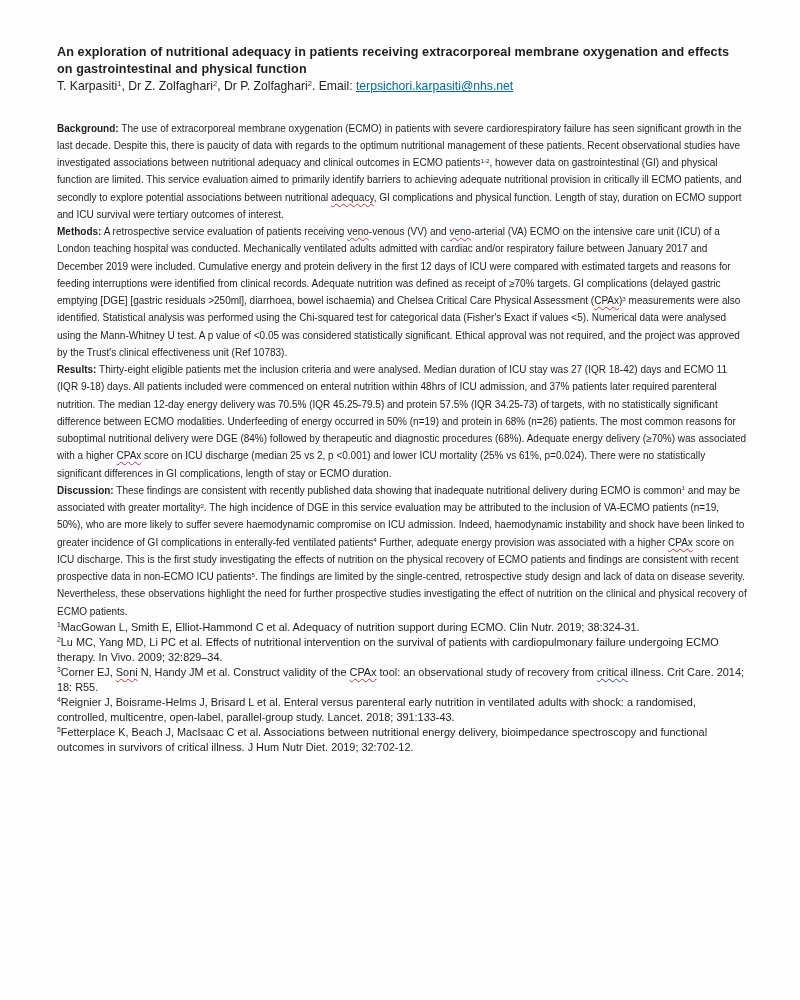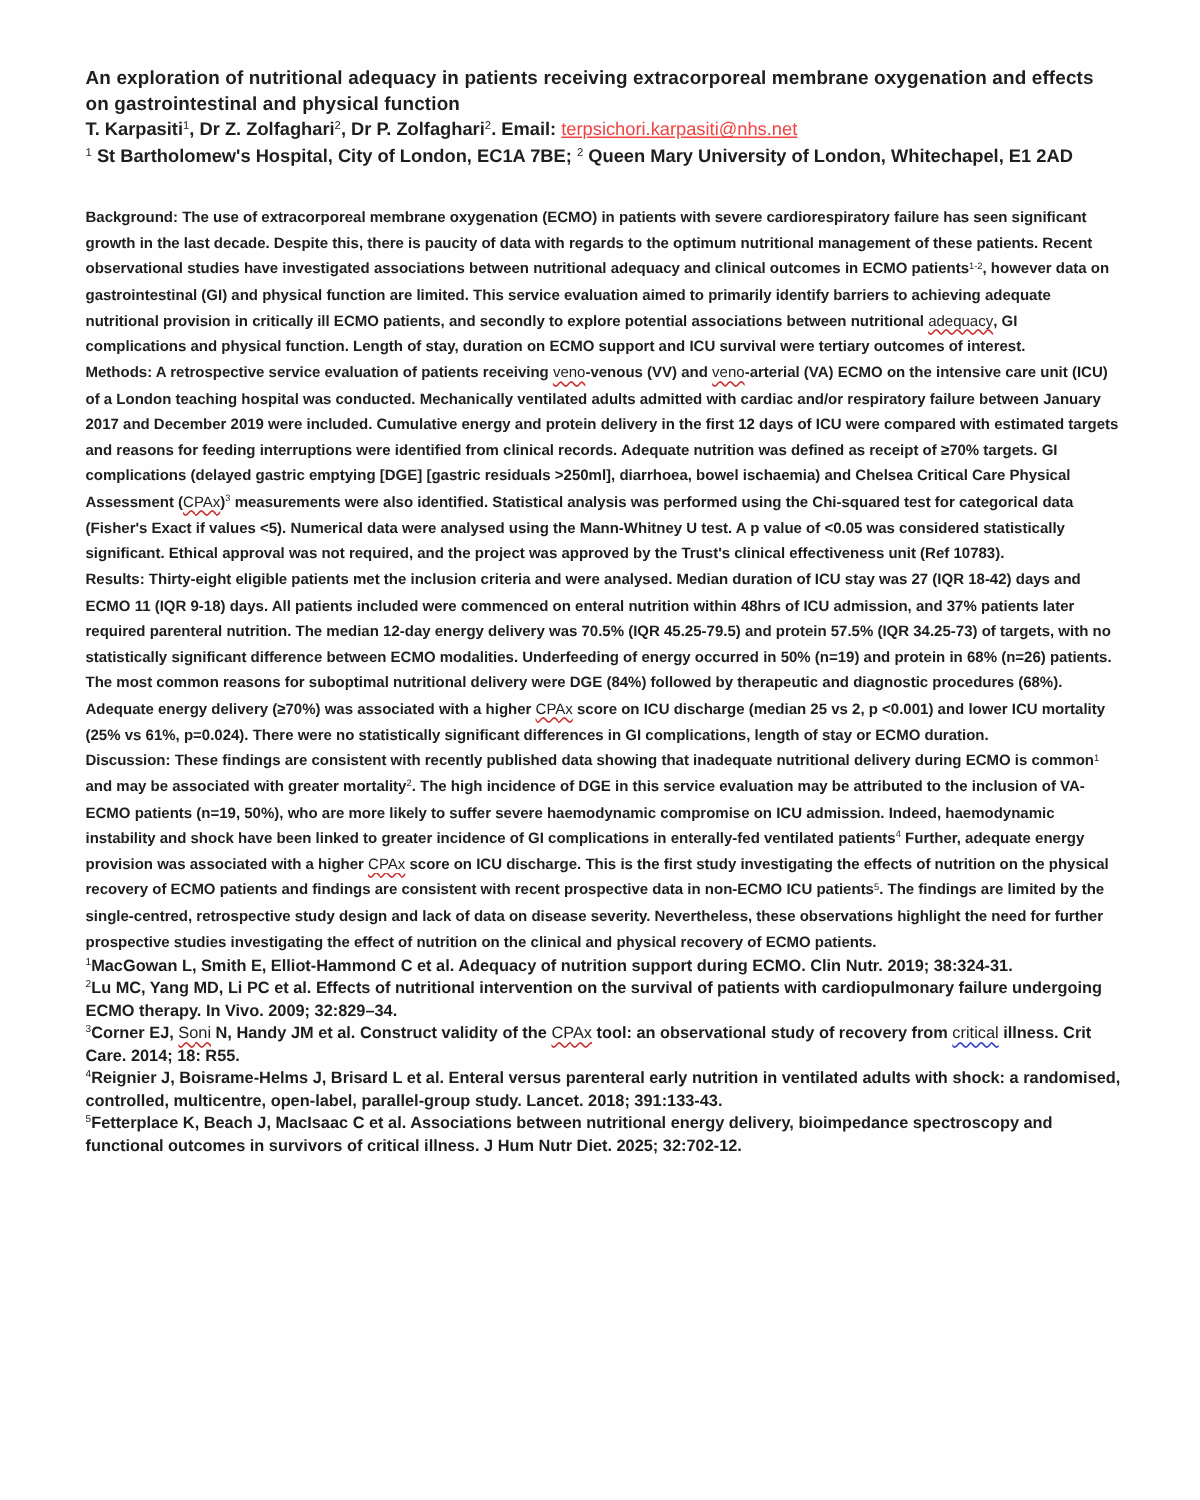--- a/index.html
+++ b/index.html
@@ -48,21 +48,21 @@
     line-height: 17.25px;
     font-weight: bold;
     margin: 0;
   }
   .ref {
     font-size: 10.9px;
     line-height: 15px;
     margin: 0;
   }
   .seg-b { font-weight: bold; }
-  .seg-n { font-weight: bold; }
+  .seg-n { font-weight: normal; }
   sup.seg-sup {
     font-size: 0.62em;
     line-height: 0;
     position: relative;
     top: 0.15em;
     vertical-align: super;
   }
   .seg-sq {
     text-decoration: underline;
     text-decoration-style: wavy;
@@ -71,45 +71,44 @@
     text-underline-offset: 2px;
   }
   .seg-sqb {
     text-decoration: underline;
     text-decoration-style: wavy;
     text-decoration-color: #2f3fc9;
     text-decoration-thickness: 1px;
     text-underline-offset: 2px;
   }
   a.seg-link {
-    color: #ef4444;
+    color: #0369a1;
     text-decoration: underline;
     cursor: pointer;
   }
 </style>
 </head>
 <body>
 
 <div class="page">
   <div class="content">
 
     <h1 class="title">An exploration of nutritional adequacy in patients receiving extracorporeal membrane oxygenation and effects on gastrointestinal and physical function</h1>
 
     <p class="byline"><span class="seg-n">T. Karpasiti</span><sup class="seg-sup">1</sup><span class="seg-n">, Dr Z. Zolfaghari</span><sup class="seg-sup">2</sup><span class="seg-n">, Dr P. Zolfaghari</span><sup class="seg-sup">2</sup><span class="seg-n">. Email: </span><a href="#" class="seg-link">terpsichori.karpasiti@nhs.net</a></p>
 
-    <p class="affil"><sup class="seg-sup">1</sup><span class="seg-n"> St Bartholomew's Hospital, City of London, EC1A 7BE; </span><sup class="seg-sup">2</sup><span class="seg-n"> Queen Mary University of London, Whitechapel, E1 2AD</span></p>
 
     <div class="body-block">
       <p class="para"><span class="seg-b">Background:</span><span class="seg-n"> The use of extracorporeal membrane oxygenation (ECMO) in patients with severe cardiorespiratory failure has seen significant growth in the last decade. Despite this, there is paucity of data with regards to the optimum nutritional management of these patients. Recent observational studies have investigated associations between nutritional adequacy and clinical outcomes in ECMO patients</span><sup class="seg-sup">1-2</sup><span class="seg-n">, however data on gastrointestinal (GI) and physical function are limited. This service evaluation aimed to primarily identify barriers to achieving adequate nutritional provision in critically ill ECMO patients, and secondly to explore potential associations between nutritional </span><span class="seg-sq">adequacy</span><span class="seg-n">, GI complications and physical function. Length of stay, duration on ECMO support and ICU survival were tertiary outcomes of interest.</span></p>
       <p class="para"><span class="seg-b">Methods:</span><span class="seg-n"> A retrospective service evaluation of patients receiving </span><span class="seg-sq">veno</span><span class="seg-n">-venous (VV) and </span><span class="seg-sq">veno</span><span class="seg-n">-arterial (VA) ECMO on the intensive care unit (ICU) of a London teaching hospital was conducted. Mechanically ventilated adults admitted with cardiac and/or respiratory failure between January 2017 and December 2019 were included. Cumulative energy and protein delivery in the first 12 days of ICU were compared with estimated targets and reasons for feeding interruptions were identified from clinical records. Adequate nutrition was defined as receipt of ≥70% targets. GI complications (delayed gastric emptying [DGE] [gastric residuals &gt;250ml], diarrhoea, bowel ischaemia) and Chelsea Critical Care Physical Assessment (</span><span class="seg-sq">CPAx</span><span class="seg-n">)</span><sup class="seg-sup">3</sup><span class="seg-n"> measurements were also identified. Statistical analysis was performed using the Chi-squared test for categorical data (Fisher's Exact if values &lt;5). Numerical data were analysed using the Mann-Whitney U test. A p value of &lt;0.05 was considered statistically significant. Ethical approval was not required, and the project was approved by the Trust's clinical effectiveness unit (Ref 10783).</span></p>
       <p class="para"><span class="seg-b">Results:</span><span class="seg-n"> Thirty-eight eligible patients met the inclusion criteria and were analysed. Median duration of ICU stay was 27 (IQR 18-42) days and ECMO 11 (IQR 9-18) days. All patients included were commenced on enteral nutrition within 48hrs of ICU admission, and 37% patients later required parenteral nutrition. The median 12-day energy delivery was 70.5% (IQR 45.25-79.5) and protein 57.5% (IQR 34.25-73) of targets, with no statistically significant difference between ECMO modalities. Underfeeding of energy occurred in 50% (n=19) and protein in 68% (n=26) patients. The most common reasons for suboptimal nutritional delivery were DGE (84%) followed by therapeutic and diagnostic procedures (68%). Adequate energy delivery (≥70%) was associated with a higher </span><span class="seg-sq">CPAx</span><span class="seg-n"> score on ICU discharge (median 25 vs 2, p &lt;0.001) and lower ICU mortality (25% vs 61%, p=0.024). There were no statistically significant differences in GI complications, length of stay or ECMO duration.</span></p>
       <p class="para"><span class="seg-b">Discussion:</span><span class="seg-n"> These findings are consistent with recently published data showing that inadequate nutritional delivery during ECMO is common</span><sup class="seg-sup">1</sup><span class="seg-n"> and may be associated with greater mortality</span><sup class="seg-sup">2</sup><span class="seg-n">. The high incidence of DGE in this service evaluation may be attributed to the inclusion of VA-ECMO patients (n=19, 50%), who are more likely to suffer severe haemodynamic compromise on ICU admission. Indeed, haemodynamic instability and shock have been linked to greater incidence of GI complications in enterally-fed ventilated patients</span><sup class="seg-sup">4</sup><span class="seg-n"> Further, adequate energy provision was associated with a higher </span><span class="seg-sq">CPAx</span><span class="seg-n"> score on ICU discharge. This is the first study investigating the effects of nutrition on the physical recovery of ECMO patients and findings are consistent with recent prospective data in non-ECMO ICU patients</span><sup class="seg-sup">5</sup><span class="seg-n">. The findings are limited by the single-centred, retrospective study design and lack of data on disease severity. Nevertheless, these observations highlight the need for further prospective studies investigating the effect of nutrition on the clinical and physical recovery of ECMO patients.</span></p>
 
 
       <p class="ref"><sup class="seg-sup">1</sup><span class="seg-n">MacGowan L, Smith E, Elliot-Hammond C et al. Adequacy of nutrition support during ECMO. Clin Nutr. 2019; 38:324-31.</span></p>
       <p class="ref"><sup class="seg-sup">2</sup><span class="seg-n">Lu MC, Yang MD, Li PC et al. Effects of nutritional intervention on the survival of patients with cardiopulmonary failure undergoing ECMO therapy. In Vivo. 2009; 32:829–34.</span></p>
       <p class="ref"><sup class="seg-sup">3</sup><span class="seg-n">Corner EJ, </span><span class="seg-sq">Soni</span><span class="seg-n"> N, Handy JM et al. Construct validity of the </span><span class="seg-sq">CPAx</span><span class="seg-n"> tool: an observational study of recovery from </span><span class="seg-sqb">critical</span><span class="seg-n"> illness. Crit Care. 2014; 18: R55.</span></p>
       <p class="ref"><sup class="seg-sup">4</sup><span class="seg-n">Reignier J, Boisrame-Helms J, Brisard L et al. Enteral versus parenteral early nutrition in ventilated adults with shock: a randomised, controlled, multicentre, open-label, parallel-group study. Lancet. 2018; 391:133-43.</span></p>
-      <p class="ref"><sup class="seg-sup">5</sup><span class="seg-n">Fetterplace K, Beach J, MacIsaac C et al. Associations between nutritional energy delivery, bioimpedance spectroscopy and functional outcomes in survivors of critical illness. J Hum Nutr Diet. 2025; 32:702-12.</span></p>
+      <p class="ref"><sup class="seg-sup">5</sup><span class="seg-n">Fetterplace K, Beach J, MacIsaac C et al. Associations between nutritional energy delivery, bioimpedance spectroscopy and functional outcomes in survivors of critical illness. J Hum Nutr Diet. 2019; 32:702-12.</span></p>
     </div>
 
   </div>
 </div>
 
 </body></html>

